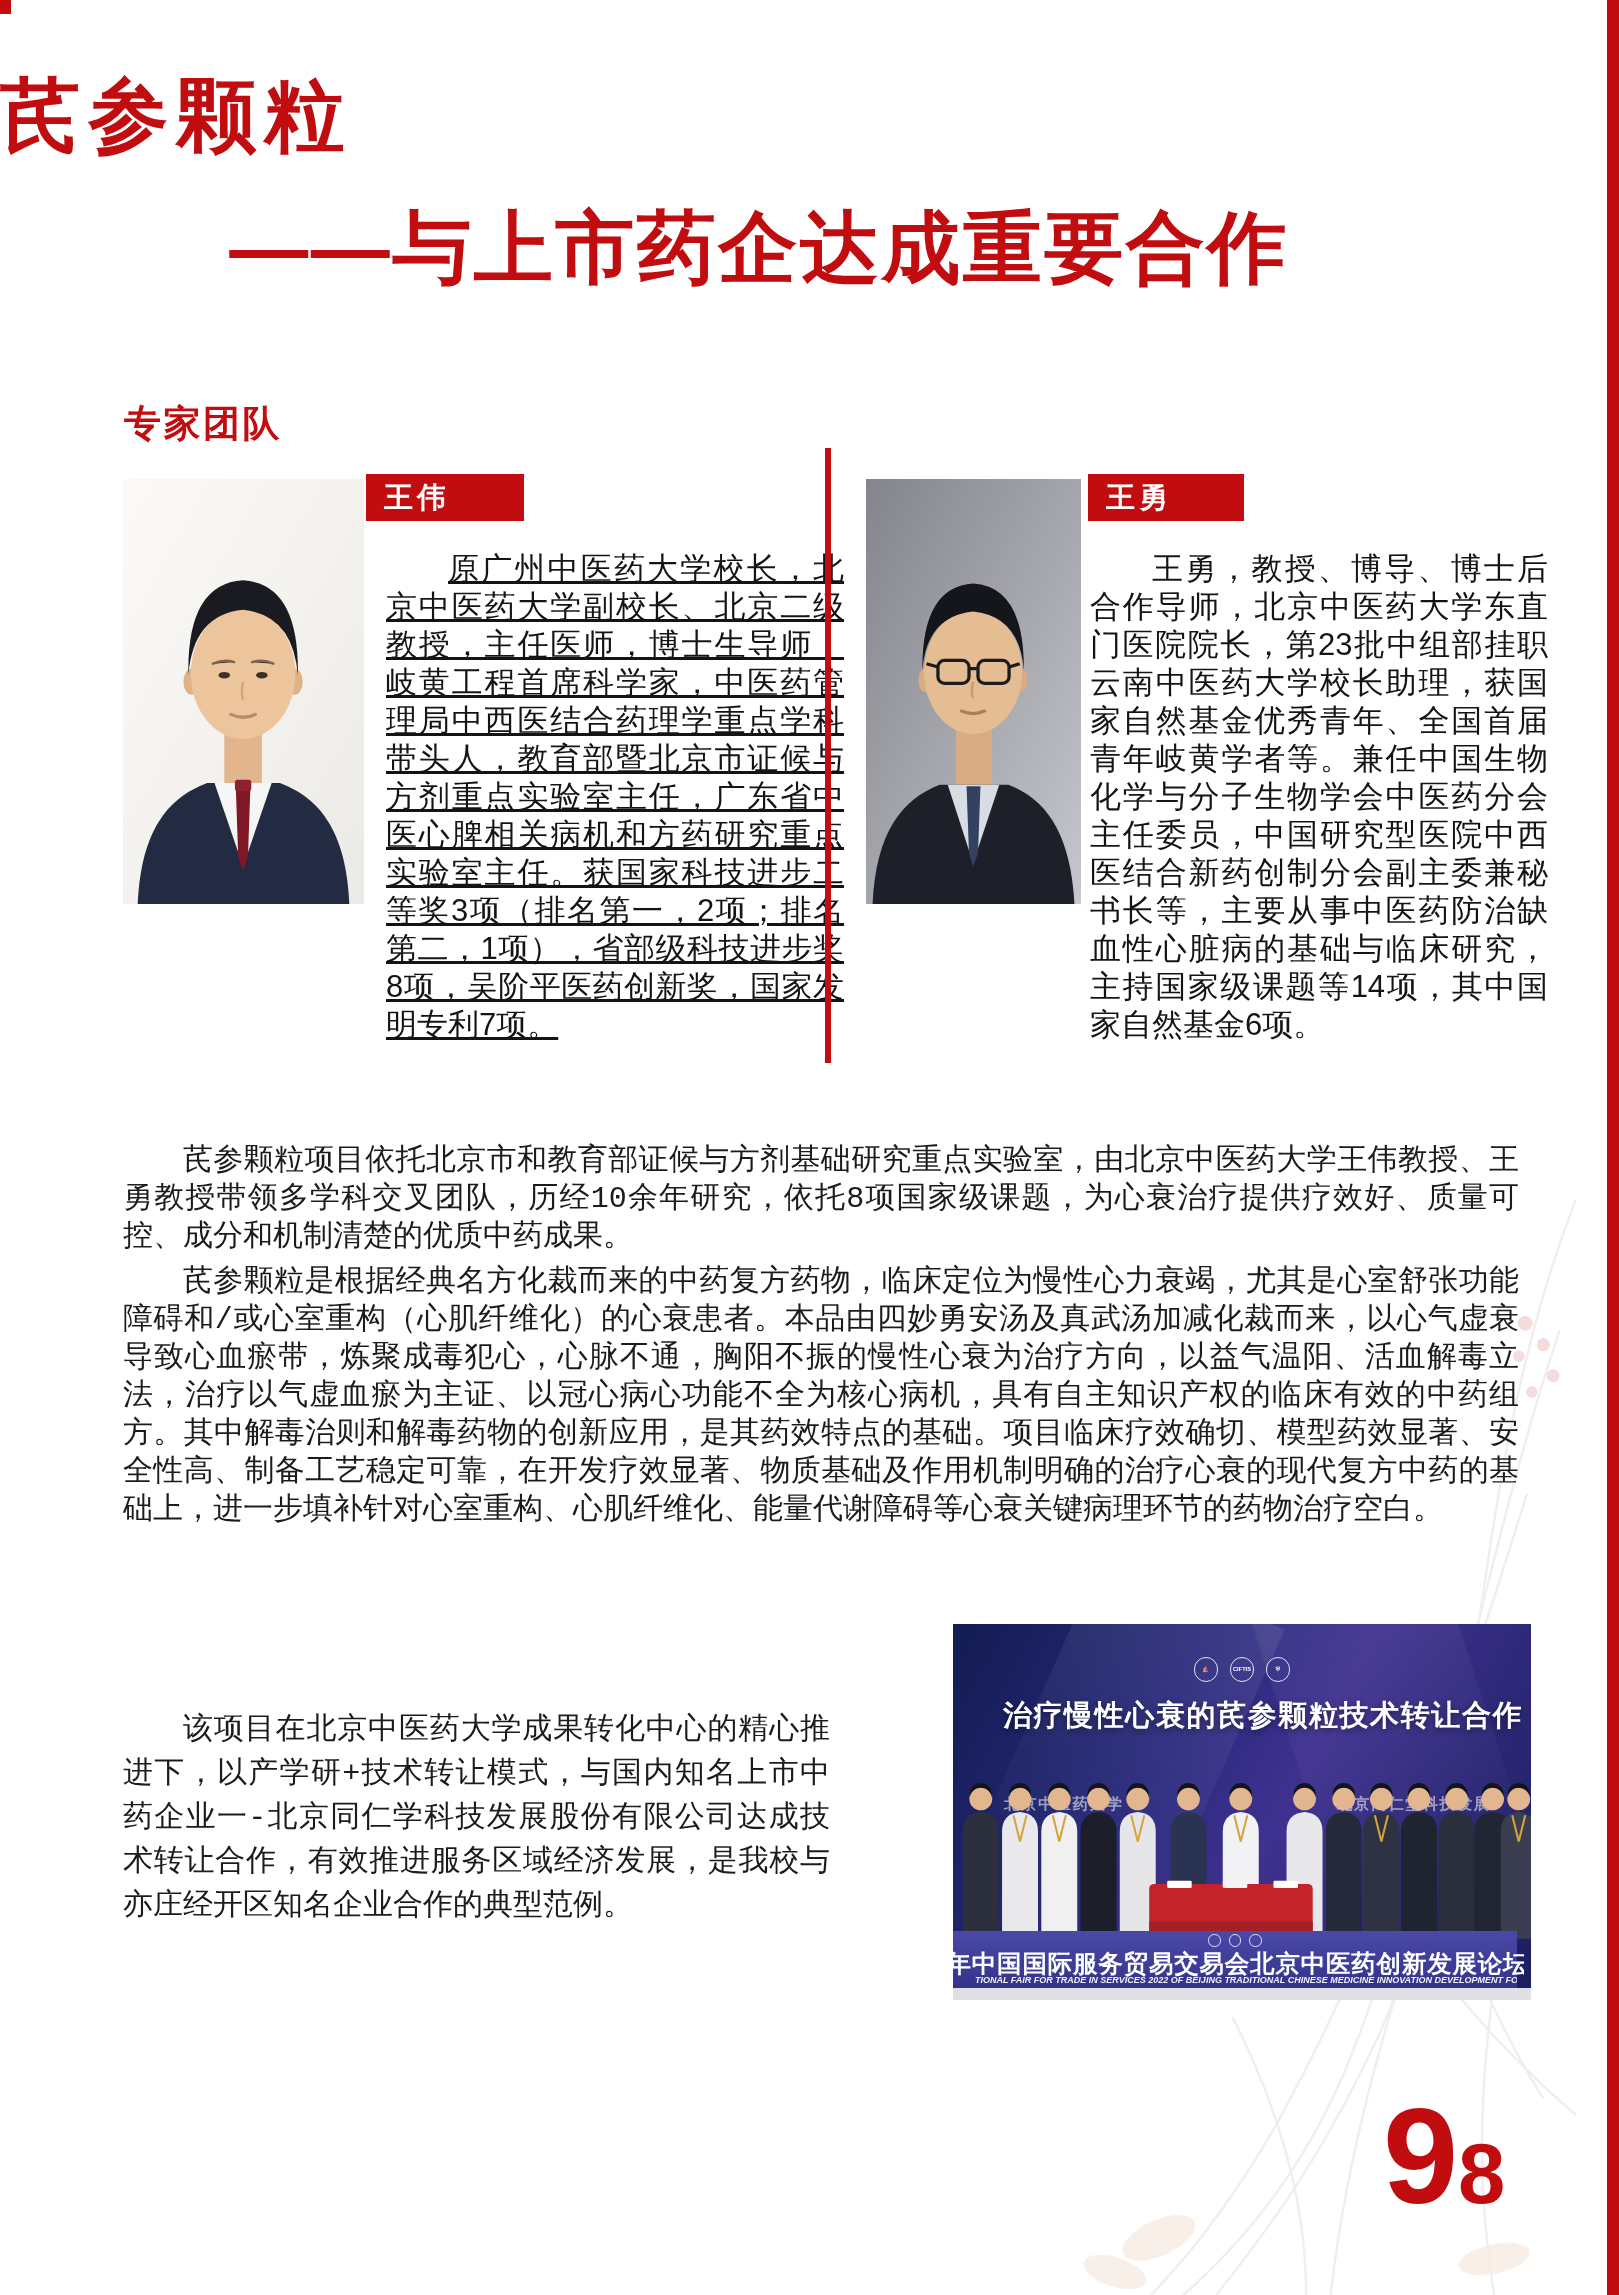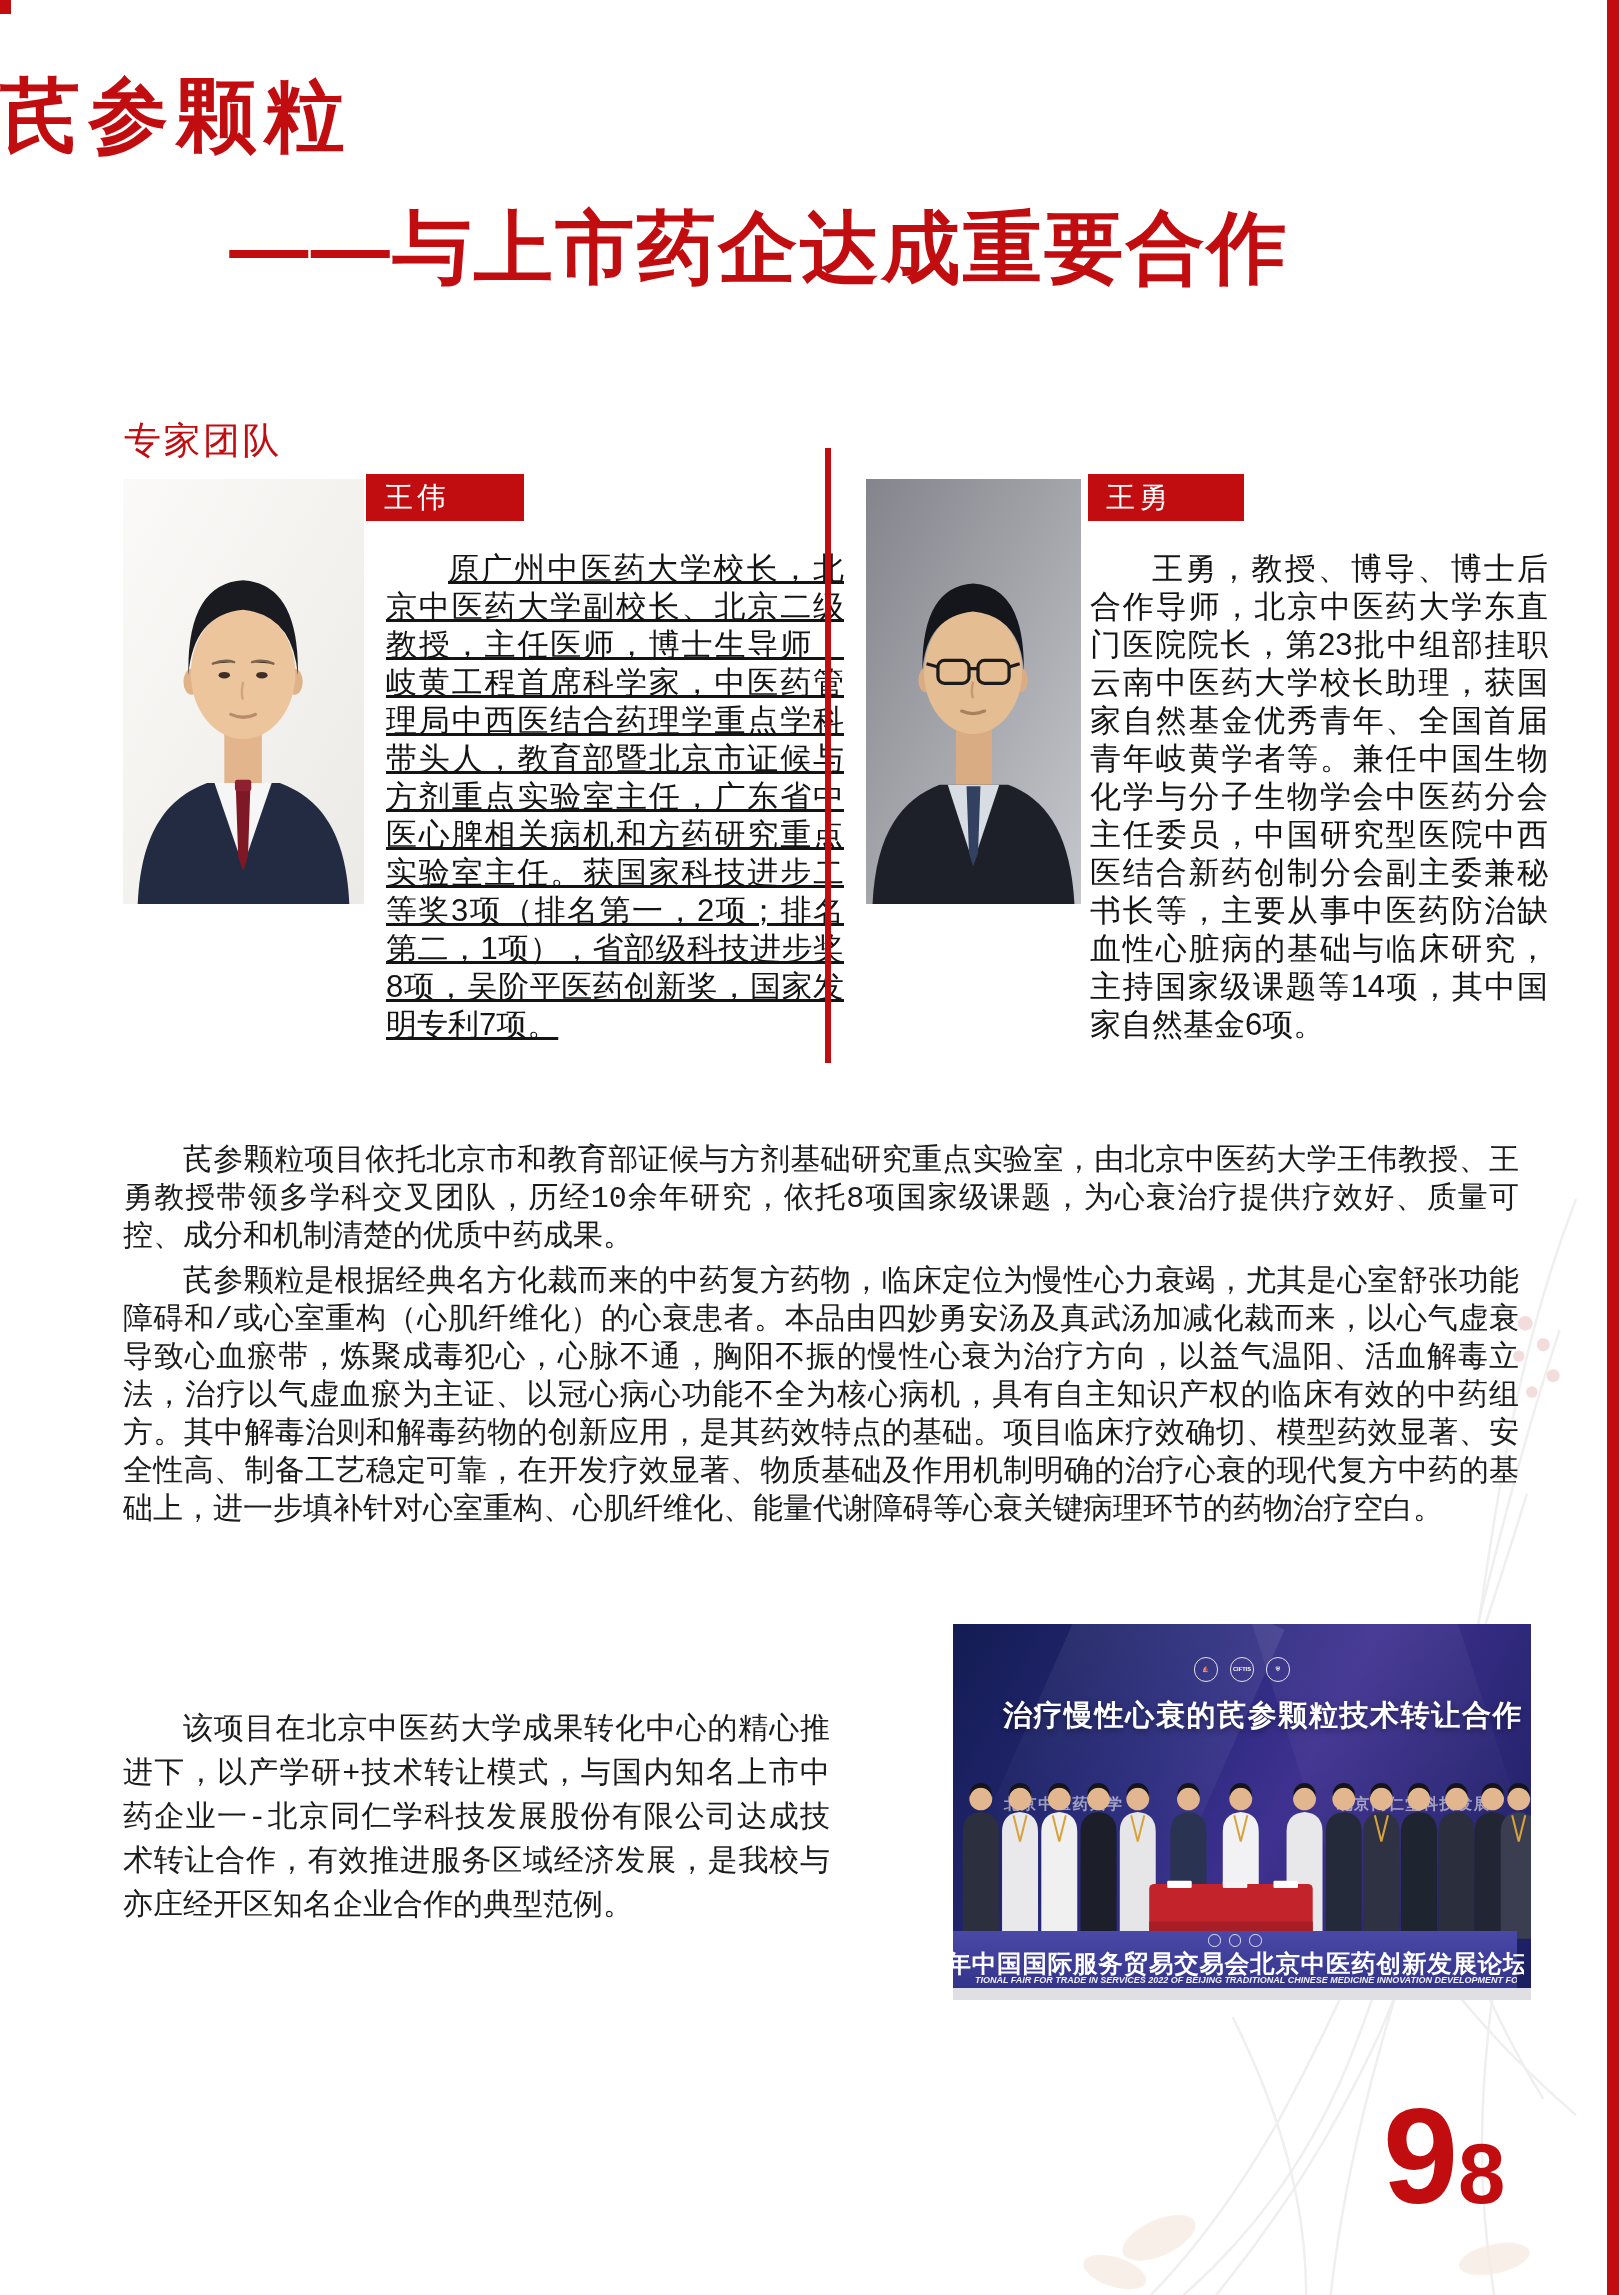--- a/index.html
+++ b/index.html
@@ -11,30 +11,30 @@
   
   .corner-mark{position:absolute;left:0;top:0;width:10.6px;height:14px;background:var(--red);}
   .edge-bar{position:absolute;right:0;top:0;width:13px;height:2295px;background:var(--red);}
   .floral{position:absolute;right:11.5px;bottom:0;width:573px;height:1145px;}
 
   
   .title{position:absolute;top:70px;left:0;right:102px;margin:0;text-align:left;
     font-size:80px;font-weight:900;color:var(--red);letter-spacing:8.2px;line-height:1.15;}
   .subtitle{position:absolute;top:203px;left:0;right:102px;margin:0;text-align:center;
     font-size:79px;font-weight:900;color:var(--red);letter-spacing:2.5px;line-height:1.15;}
-  .section-header{position:absolute;left:124px;top:399px;font-size:37px;font-weight:400;
-    color:var(--red);letter-spacing:2.5px;margin-top:17px;}
+  .section-header{position:absolute;left:124px;top:399px;font-size:37px;font-weight:700;
+    color:var(--red);letter-spacing:2.5px;}
 
   
   .portrait{position:absolute;top:479px;height:425px;overflow:hidden;background:#eee;}
   .portrait.pleft{left:123px;width:241px;}
   .portrait.pright{left:866px;width:215px;}
   .portrait svg{display:block;width:100%;height:100%;}
   .nametag{position:absolute;top:474px;height:47px;background:var(--red);color:#fff;
-    font-size:29px;font-weight:400;line-height:47px;padding-left:18px;box-sizing:border-box;letter-spacing:4.1px;}
+    font-size:29px;font-weight:700;line-height:47px;padding-left:18px;box-sizing:border-box;letter-spacing:4.1px;}
   .nametag.nleft{left:366px;width:158px;}
   .nametag.nright{left:1088px;width:156px;}
   .bio{position:absolute;top:550px;font-size:31px;line-height:38px;color:#141414;
     text-align:justify;text-indent:2em;word-break:break-all;}
   .bio.bleft{left:386px;width:458px;text-decoration:underline;}
   .bio.bright{left:1090px;width:458px;}
   .divider{position:absolute;left:825px;top:448px;width:5.7px;height:615px;background:var(--red);}
 
   
   .para{position:absolute;left:123px;margin:0;font-size:30px;color:#1b1b1b;

